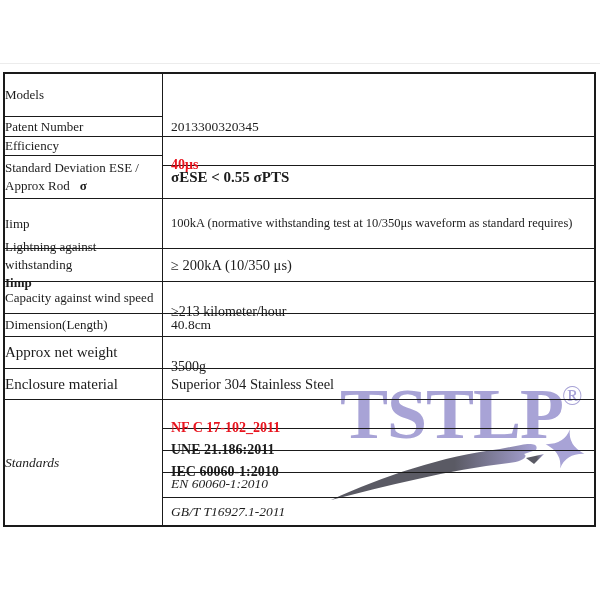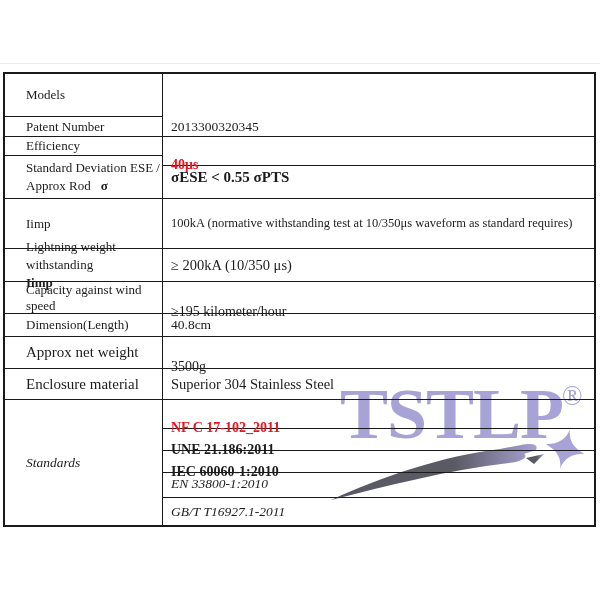--- a/index.html
+++ b/index.html
@@ -25,21 +25,21 @@
     border:2px solid var(--border,#1a1a1a);background:transparent;
     display:grid;
     grid-template-columns:158px 1fr;
     grid-template-rows:43px 20px 19px 43px 50px 33px 32px 23px 32px 31px 22px 22px 27px 27px 27px;
     box-sizing:content-box;
   }
   .cell{
     display:flex;flex-direction:column;justify-content:center;box-sizing:border-box;
     border-bottom:1.5px solid var(--border,#1a1a1a);background:transparent;
   }
-  .c1{grid-column:1;border-right:1.5px solid var(--border,#1a1a1a);padding-left:21px;font-size:13px;}
+  .c1{grid-column:1;border-right:1.5px solid var(--border,#1a1a1a);padding-left:0;font-size:13px;}
   .c2{grid-column:2;padding-left:8px;font-size:13.5px;}
   .last{border-bottom:none;}
   .bold{font-weight:bold;}
   .red{color:var(--red,#e8141e);}
   .fs12-5{font-size:12.5px;}
   .fs14{font-size:14px;margin-top:28px;}
   .fs14-5{font-size:14.5px;}
   .fs15{font-size:15px;}
   .fs16{font-size:16px;}
   .fs13-5{font-size:13.5px;font-style:italic;}
@@ -96,30 +96,30 @@
   </div>
   <div class="cell c2 bold fs15">σESE &lt; 0.55 σPTS</div>
 
   <div class="cell c1">
       <span>Iimp</span>
     </div>
   <div class="cell c2 fs12-5 nowrap">100kA (normative withstanding test at 10/350μs waveform as standard requires)</div>
 
   <div class="cell c1">
     <div class="two-line">
-      <span>Lightning weight withstanding</span><br>
+      <span>Lightning against withstanding</span><br>
       <span class="bold">Iimp</span>
     </div>
   </div>
   <div class="cell c2 fs14-5">≥ 200kA (10/350 μs)</div>
 
   <div class="cell c1">
       <span>Capacity against wind speed</span>
     </div>
-  <div class="cell c2 fs14">≥195 kilometer/hour</div>
+  <div class="cell c2 fs14">≥213 kilometer/hour</div>
 
   <div class="cell c1">
       <span>Dimension(Length)</span>
     </div>
   <div class="cell c2">40.8cm</div>
 
   <div class="cell c1 fs15">
       <span>Approx net weight</span>
     </div>
   <div class="cell c2 fs14">3500g</div>
@@ -128,16 +128,16 @@
       <span>Enclosure material</span>
     </div>
   <div class="cell c2 fs14-5">Superior 304 Stainless Steel</div>
 
   <div class="cell c1 standards-label last fs13-5">
       <span>Standards</span>
     </div>
   <div class="cell c2 bold red fs14">NF C 17-102_2011</div>
   <div class="cell c2 bold fs14">UNE 21.186:2011</div>
   <div class="cell c2 bold fs14">IEC 60060-1:2010</div>
-  <div class="cell c2 fs13-5">EN 33800-1:2010</div>
+  <div class="cell c2 fs13-5">EN 60060-1:2010</div>
   <div class="cell c2 fs13-5 last">GB/T T16927.1-2011</div>
 
 </div>
 
 </body></html>

